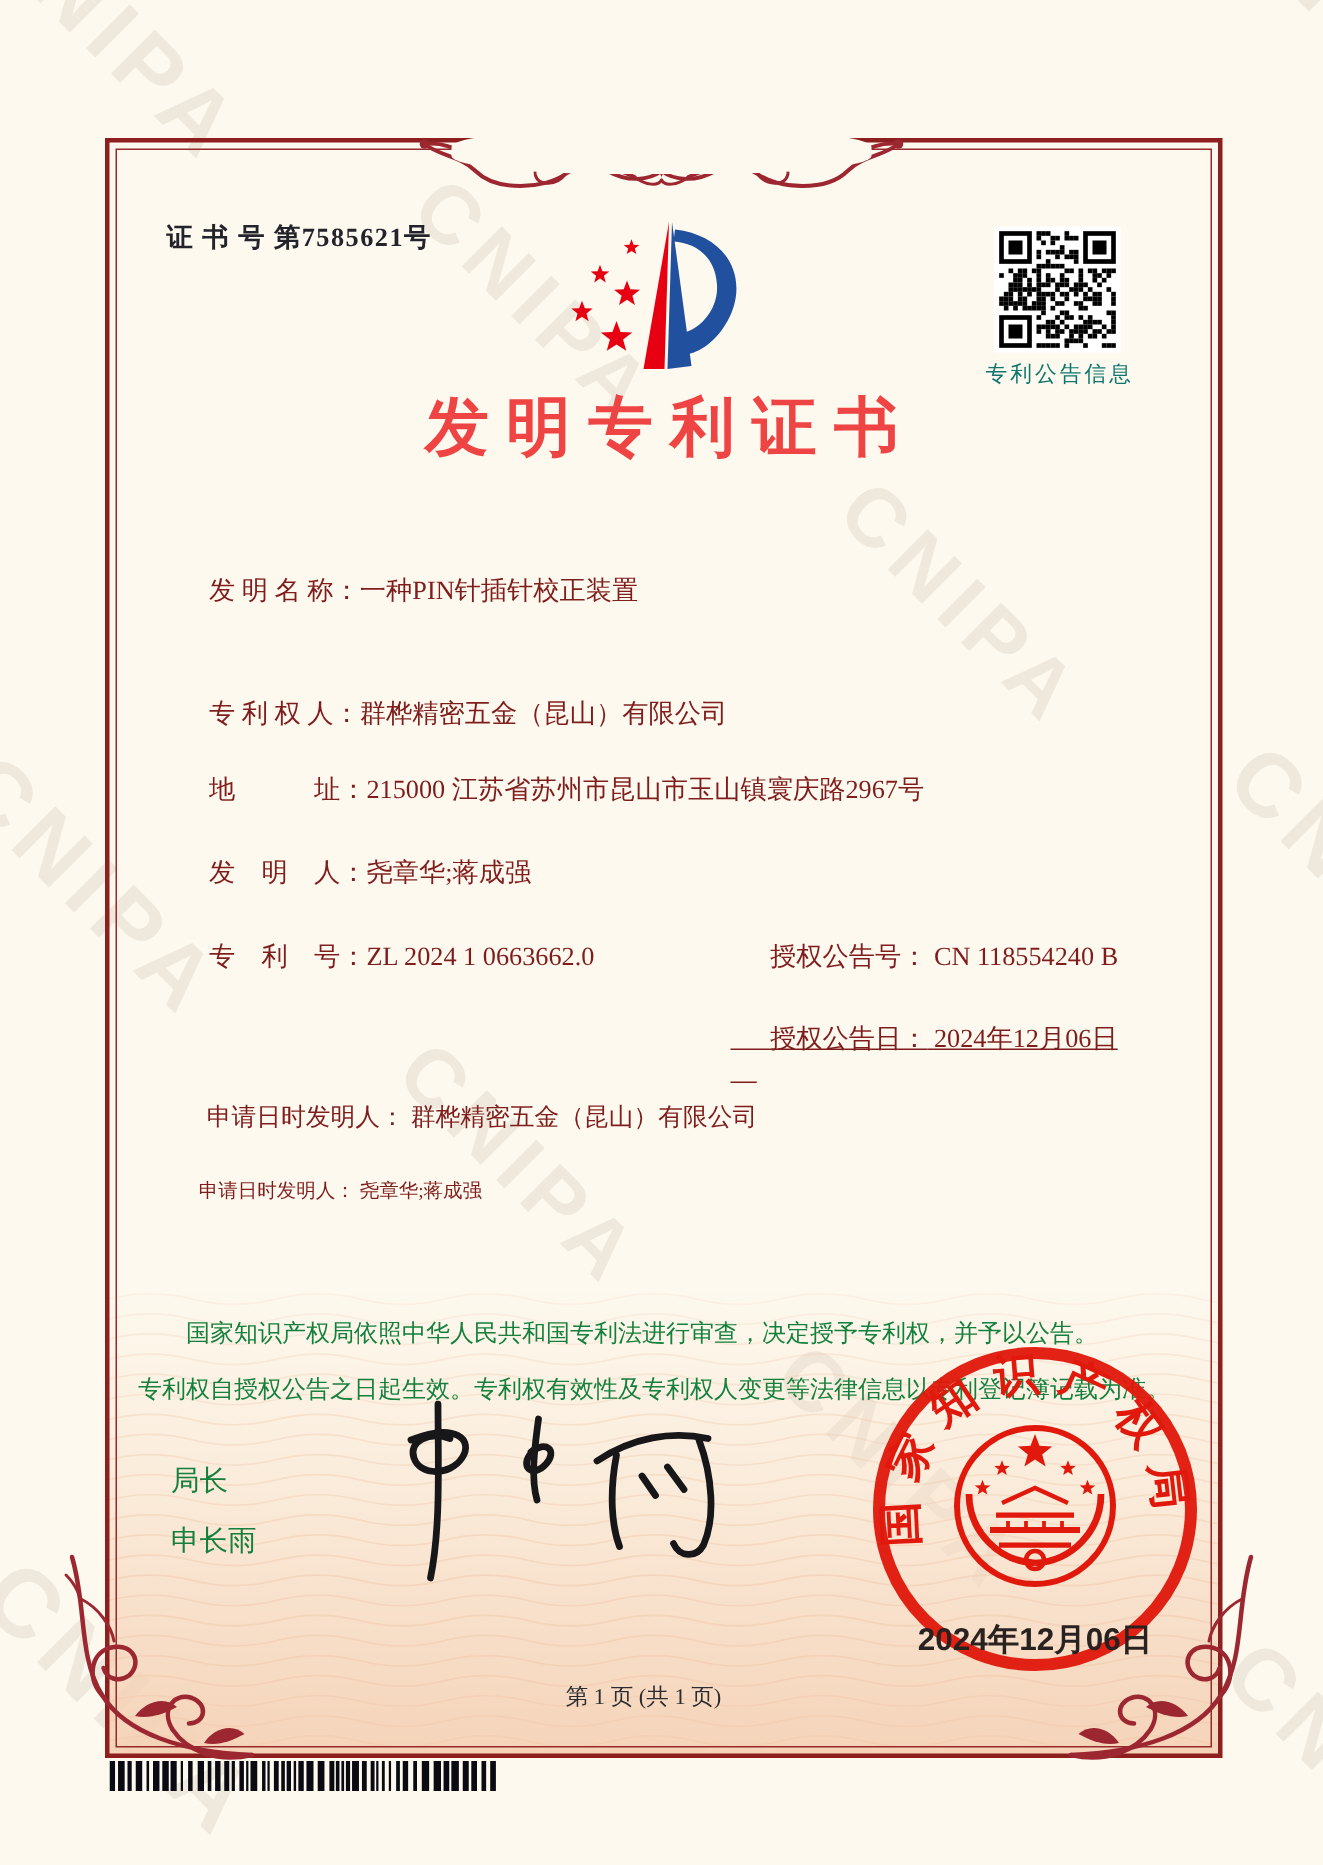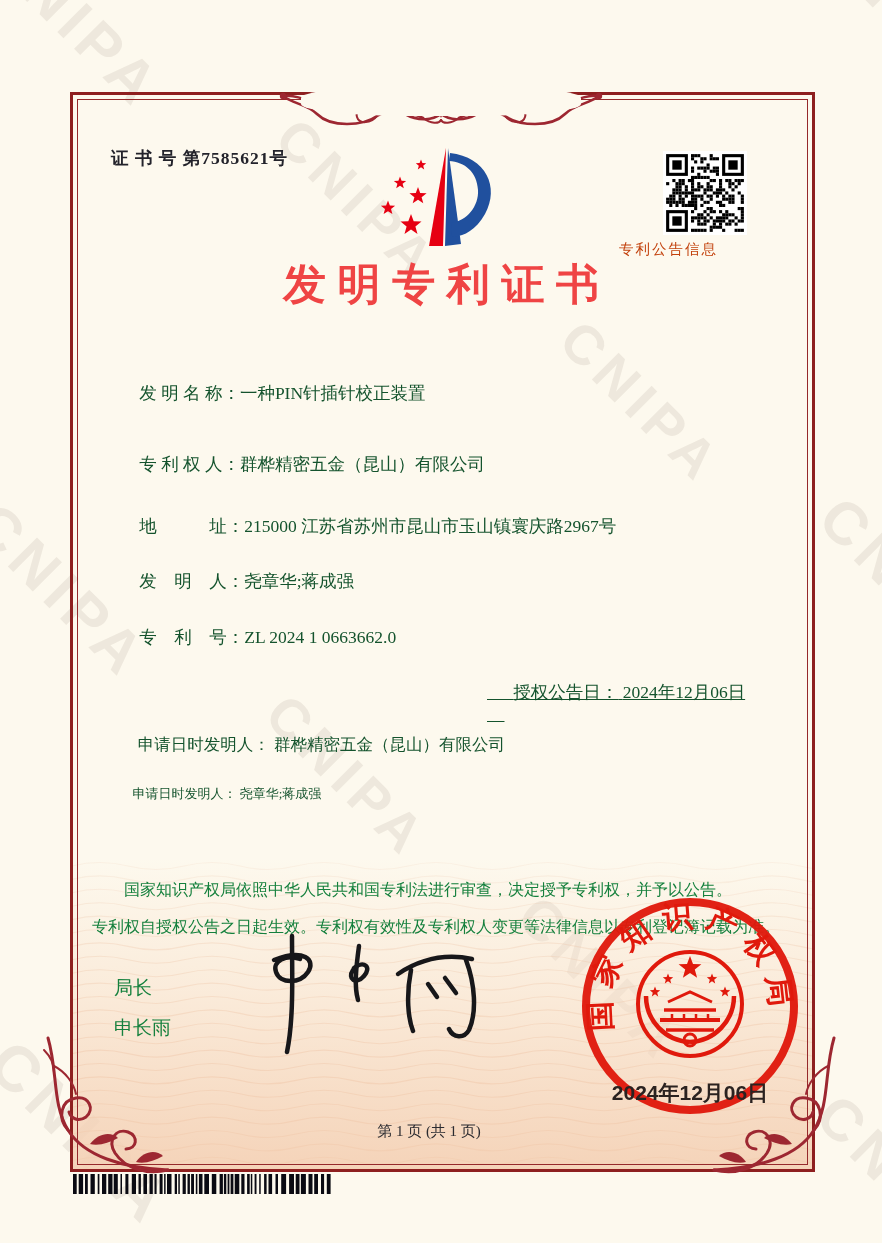--- a/index.html
+++ b/index.html
@@ -23,25 +23,25 @@
   .orn-top .pad{position:absolute;inset:0;background:#fdf9ee;border-radius:40%;
                 left:30px;right:30px;top:16px;bottom:18px;}
   .flourish{position:absolute;width:150px;height:150px;z-index:4;}
   .fl-left{left:28px;top:1032px;}
   .fl-right{left:704px;top:1032px;transform:scaleX(-1);}
   
   .content{position:absolute;inset:0;z-index:5;}
   .cert-no{position:absolute;left:111px;top:146px;font-size:17.5px;letter-spacing:1px;color:#23232b;font-weight:bold;}
   .logo{position:absolute;left:372px;top:145px;width:142px;height:106px;}
   .qr-box{position:absolute;left:663px;top:151px;width:84px;height:84px;background:#fff;}
-  .qr-label{position:absolute;left:619px;top:240px;width:120px;text-align:left;
-            font-size:14.5px;letter-spacing:2px;color:#c2410c;}
+  .qr-label{position:absolute;left:636px;top:240px;width:120px;text-align:right;
+            font-size:14.5px;letter-spacing:2px;color:#0f766e;}
   .title{position:absolute;left:0;top:256px;width:882px;text-align:center;
          font-size:43px;font-weight:bold;letter-spacing:0.27em;color:#ef4444;text-indent:0.27em;}
-  .row{position:absolute;left:113px;white-space:pre;font-size:17.5px;color:#14532d;}
+  .row{position:absolute;left:113px;white-space:pre;font-size:17.5px;color:#7f1d1d;}
   .row .lab{white-space:pre;}
   .row .val{white-space:pre;}
   .statement{position:absolute;left:92px;top:872px;width:702px;font-size:16px;line-height:2.3;
              color:#15803d;white-space:pre-line;text-align:justify;}
   .signer{position:absolute;left:114px;top:968px;font-family:"Liberation Sans","DejaVu Sans",sans-serif;
           font-size:19px;color:#15803d;line-height:2.1;}
   .sig{position:absolute;left:232px;top:926px;width:272px;height:132px;}
   .seal{position:absolute;left:576px;top:892px;width:228px;height:228px;}
   .footer-page{position:absolute;left:0;top:1122px;width:858px;text-align:center;
                font-size:15px;color:#2b2b30;}
@@ -384,31 +384,34 @@
           <rect x="9.333333333333334" y="65.33333333333333" width="9.333333333333334" height="9.333333333333334" fill="#000"></rect>
         </svg>
     </div>
     <div class="qr-label">专利公告信息</div>
 
     <div class="title">发明专利证书</div>
 
     <div class="row" style="top:360px;">
       <span class="lab">发 明 名 称：</span><span class="val">一种PIN针插针校正装置</span>
     </div>
-    <div class="row" style="top:431px;font-family:Liberation Serif, serif;">
+    <div class="row" style="top:442px;font-family:Liberation Serif, serif;">
       <span class="lab">专 利 权 人：</span><span class="val">群桦精密五金（昆山）有限公司</span>
     </div>
     <div class="row" style="top:493px;">
       <span class="lab">地　　　址：</span><span class="val">215000 江苏省苏州市昆山市玉山镇寰庆路2967号</span>
     </div>
     <div class="row" style="top:548px;">
       <span class="lab">发　明　人：</span><span class="val">尧章华;蒋成强</span>
     </div>
     <div class="row" style="top:604px;text-align:right;">
       <span class="lab">专　利　号：</span><span class="val">ZL 2024 1 0663662.0</span>
+    </div>
+    <div class="row" style="top:604px;left:487px;">
+      <span class="lab">授权公告号：</span> <span class="val">CN 118554240 B</span>
     </div>
     <div class="row" style="top:659px;left:487px;text-decoration:underline;">
       <span class="lab">授权公告日：</span> <span class="val">2024年12月06日</span>
     </div>
     <div class="row" style="top:714px;font-size:16.5px;">
       <span class="lab">申请日时发明人：</span> <span class="val">群桦精密五金（昆山）有限公司</span>
     </div>
     <div class="row" style="top:769px;font-size:13px;">
       <span class="lab">申请日时发明人：</span> <span class="val">尧章华;蒋成强</span>
     </div>

